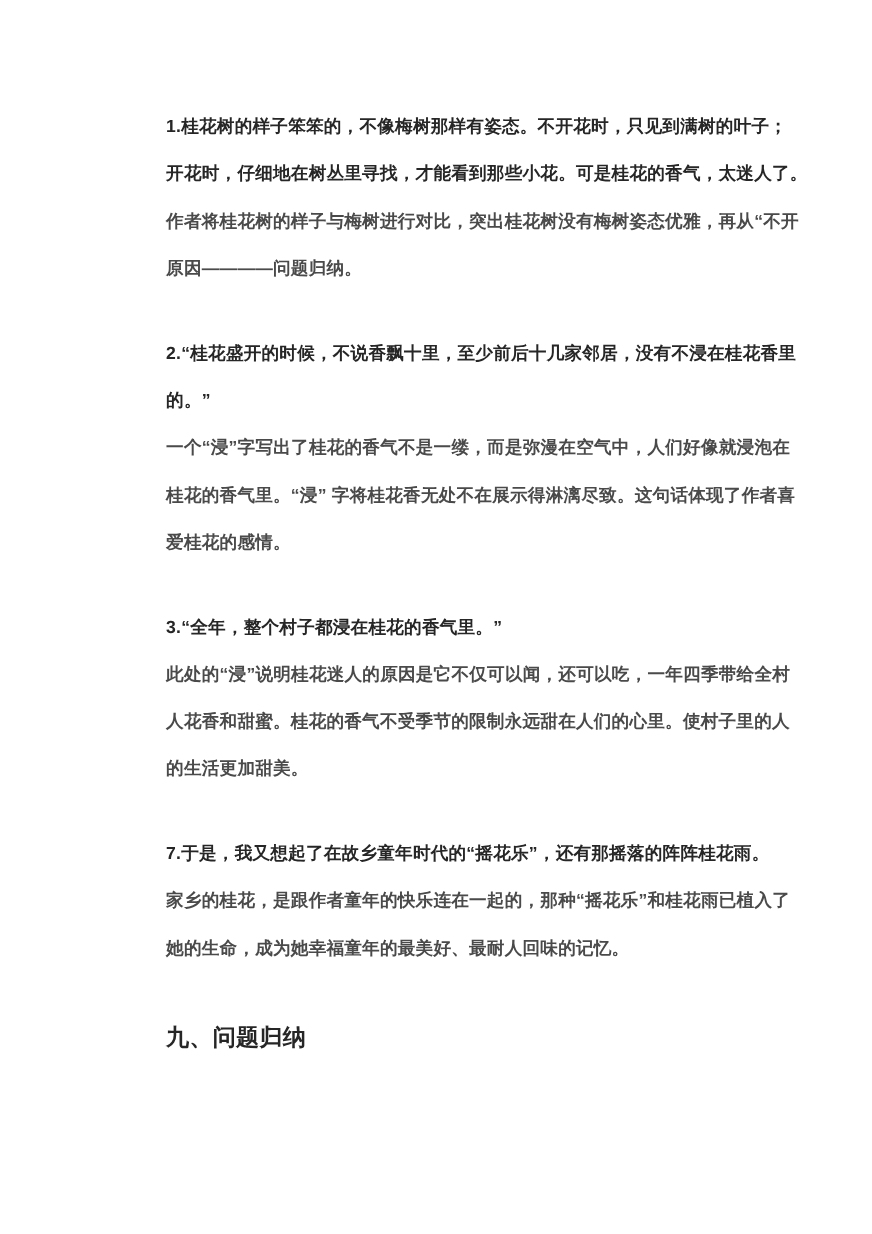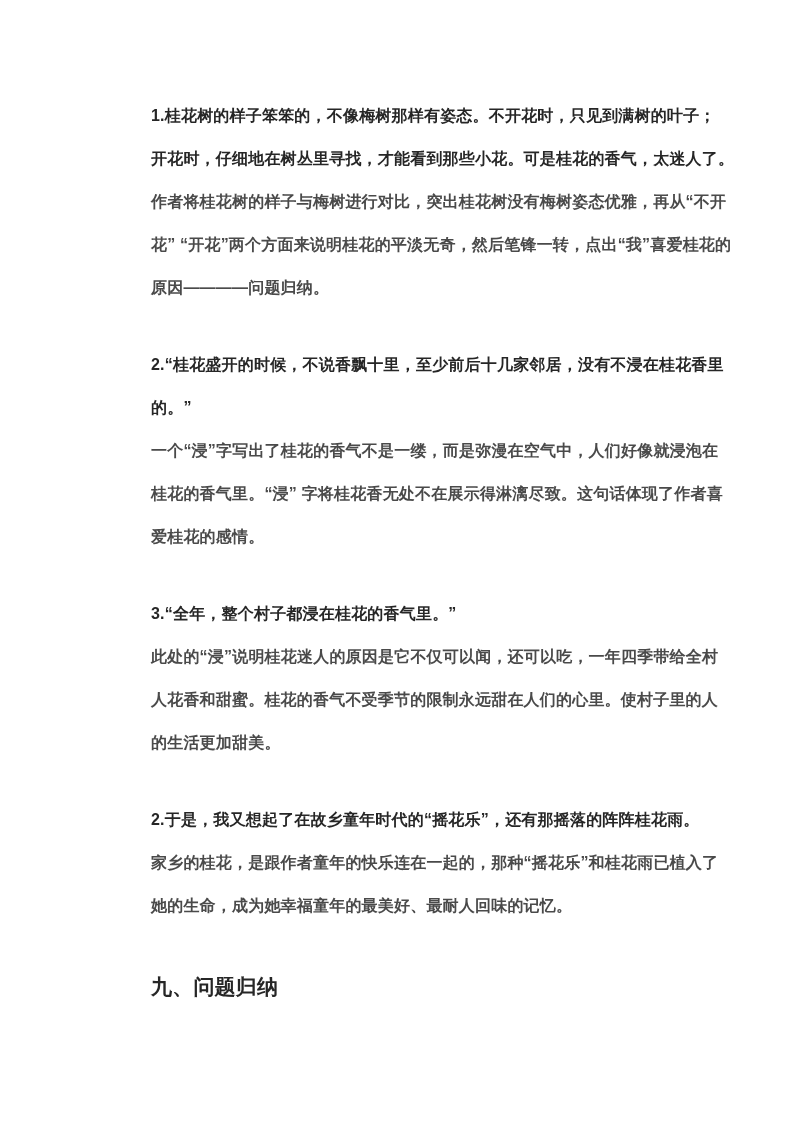--- a/index.html
+++ b/index.html
@@ -48,40 +48,39 @@
 </style>
 </head>
 <body>
 
 <div class="page">
 
   <div class="section">
     <div class="line quote-line">1.桂花树的样子笨笨的，不像梅树那样有姿态。不开花时，只见到满树的叶子；</div>
     <div class="line quote-line">开花时，仔细地在树丛里寻找，才能看到那些小花。可是桂花的香气，太迷人了。</div>
     <div class="line analysis-line">作者将桂花树的样子与梅树进行对比，突出桂花树没有梅树姿态优雅，再从“不开</div>
-    <div class="line analysis-line">花” “开花”两个方面来说明桂花的平淡无奇，然后笔锋一转，点出“我”喜爱桂花的</div>
     <div class="line analysis-line">原因————问题归纳。</div>
   </div>
 
   <div class="section">
     <div class="line quote-line">2.“桂花盛开的时候，不说香飘十里，至少前后十几家邻居，没有不浸在桂花香里</div>
     <div class="line quote-line">的。”</div>
     <div class="line analysis-line">一个“浸”字写出了桂花的香气不是一缕，而是弥漫在空气中，人们好像就浸泡在</div>
     <div class="line analysis-line">桂花的香气里。“浸” 字将桂花香无处不在展示得淋漓尽致。这句话体现了作者喜</div>
     <div class="line analysis-line">爱桂花的感情。</div>
   </div>
 
   <div class="section">
     <div class="line quote-line">3.“全年，整个村子都浸在桂花的香气里。”</div>
     <div class="line analysis-line">此处的“浸”说明桂花迷人的原因是它不仅可以闻，还可以吃，一年四季带给全村</div>
     <div class="line analysis-line">人花香和甜蜜。桂花的香气不受季节的限制永远甜在人们的心里。使村子里的人</div>
     <div class="line analysis-line">的生活更加甜美。</div>
   </div>
 
   <div class="section">
-    <div class="line quote-line">2.于是，我又想起了在故乡童年时代的“摇花乐”，还有那摇落的阵阵桂花雨。</div>
+    <div class="line quote-line">7.于是，我又想起了在故乡童年时代的“摇花乐”，还有那摇落的阵阵桂花雨。</div>
     <div class="line analysis-line">家乡的桂花，是跟作者童年的快乐连在一起的，那种“摇花乐”和桂花雨已植入了</div>
     <div class="line analysis-line">她的生命，成为她幸福童年的最美好、最耐人回味的记忆。</div>
   </div>
 
   <div class="doc-heading">九、问题归纳</div>
 
 </div>
 
 </body></html>

